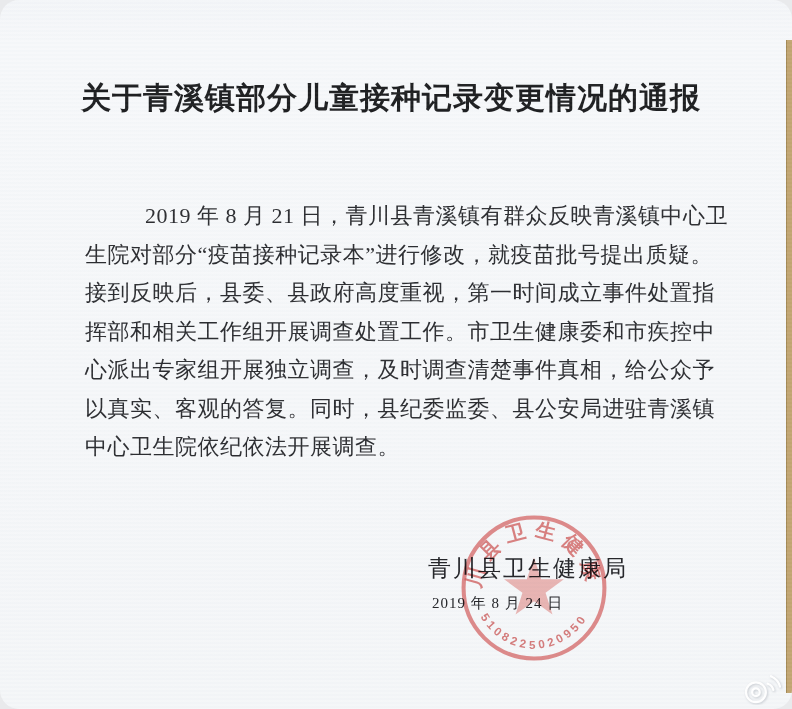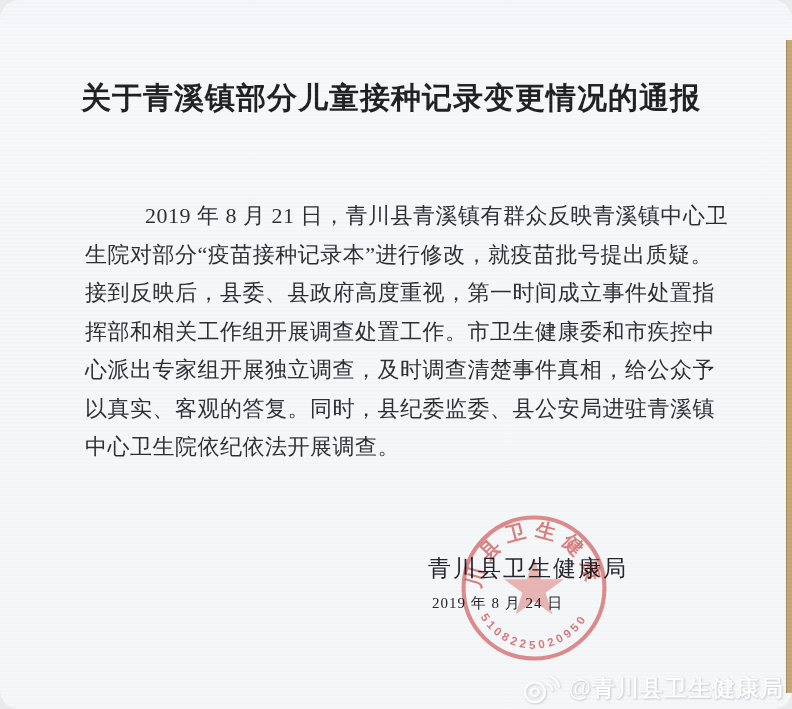--- a/index.html
+++ b/index.html
@@ -136,18 +136,17 @@
 
   <div class="watermark">
     <svg class="weibo-icon-svg" width="42" height="34" viewBox="0 0 44 36" aria-hidden="true">
       <g fill="none" stroke="rgba(255,255,255,0.97)" stroke-width="2.4" stroke-linecap="round" style="filter: drop-shadow(1px 1px 1px rgba(150,156,166,0.5));">
         <circle cx="14.5" cy="22.5" r="10.5"></circle>
         <circle cx="14.5" cy="22.5" r="4"></circle>
         <path d="M27 13.5 a 9.5 9.5 0 0 1 6 6.5"></path>
         <path d="M30.5 5.5 a 16.5 16.5 0 0 1 9.5 11"></path>
       </g>
     </svg>
-    <span class="watermark-text">@青川县卫生健康局</span>
   </div>
 
   <div class="edge-strip"></div>
 
 </div>
 
 </body></html>

